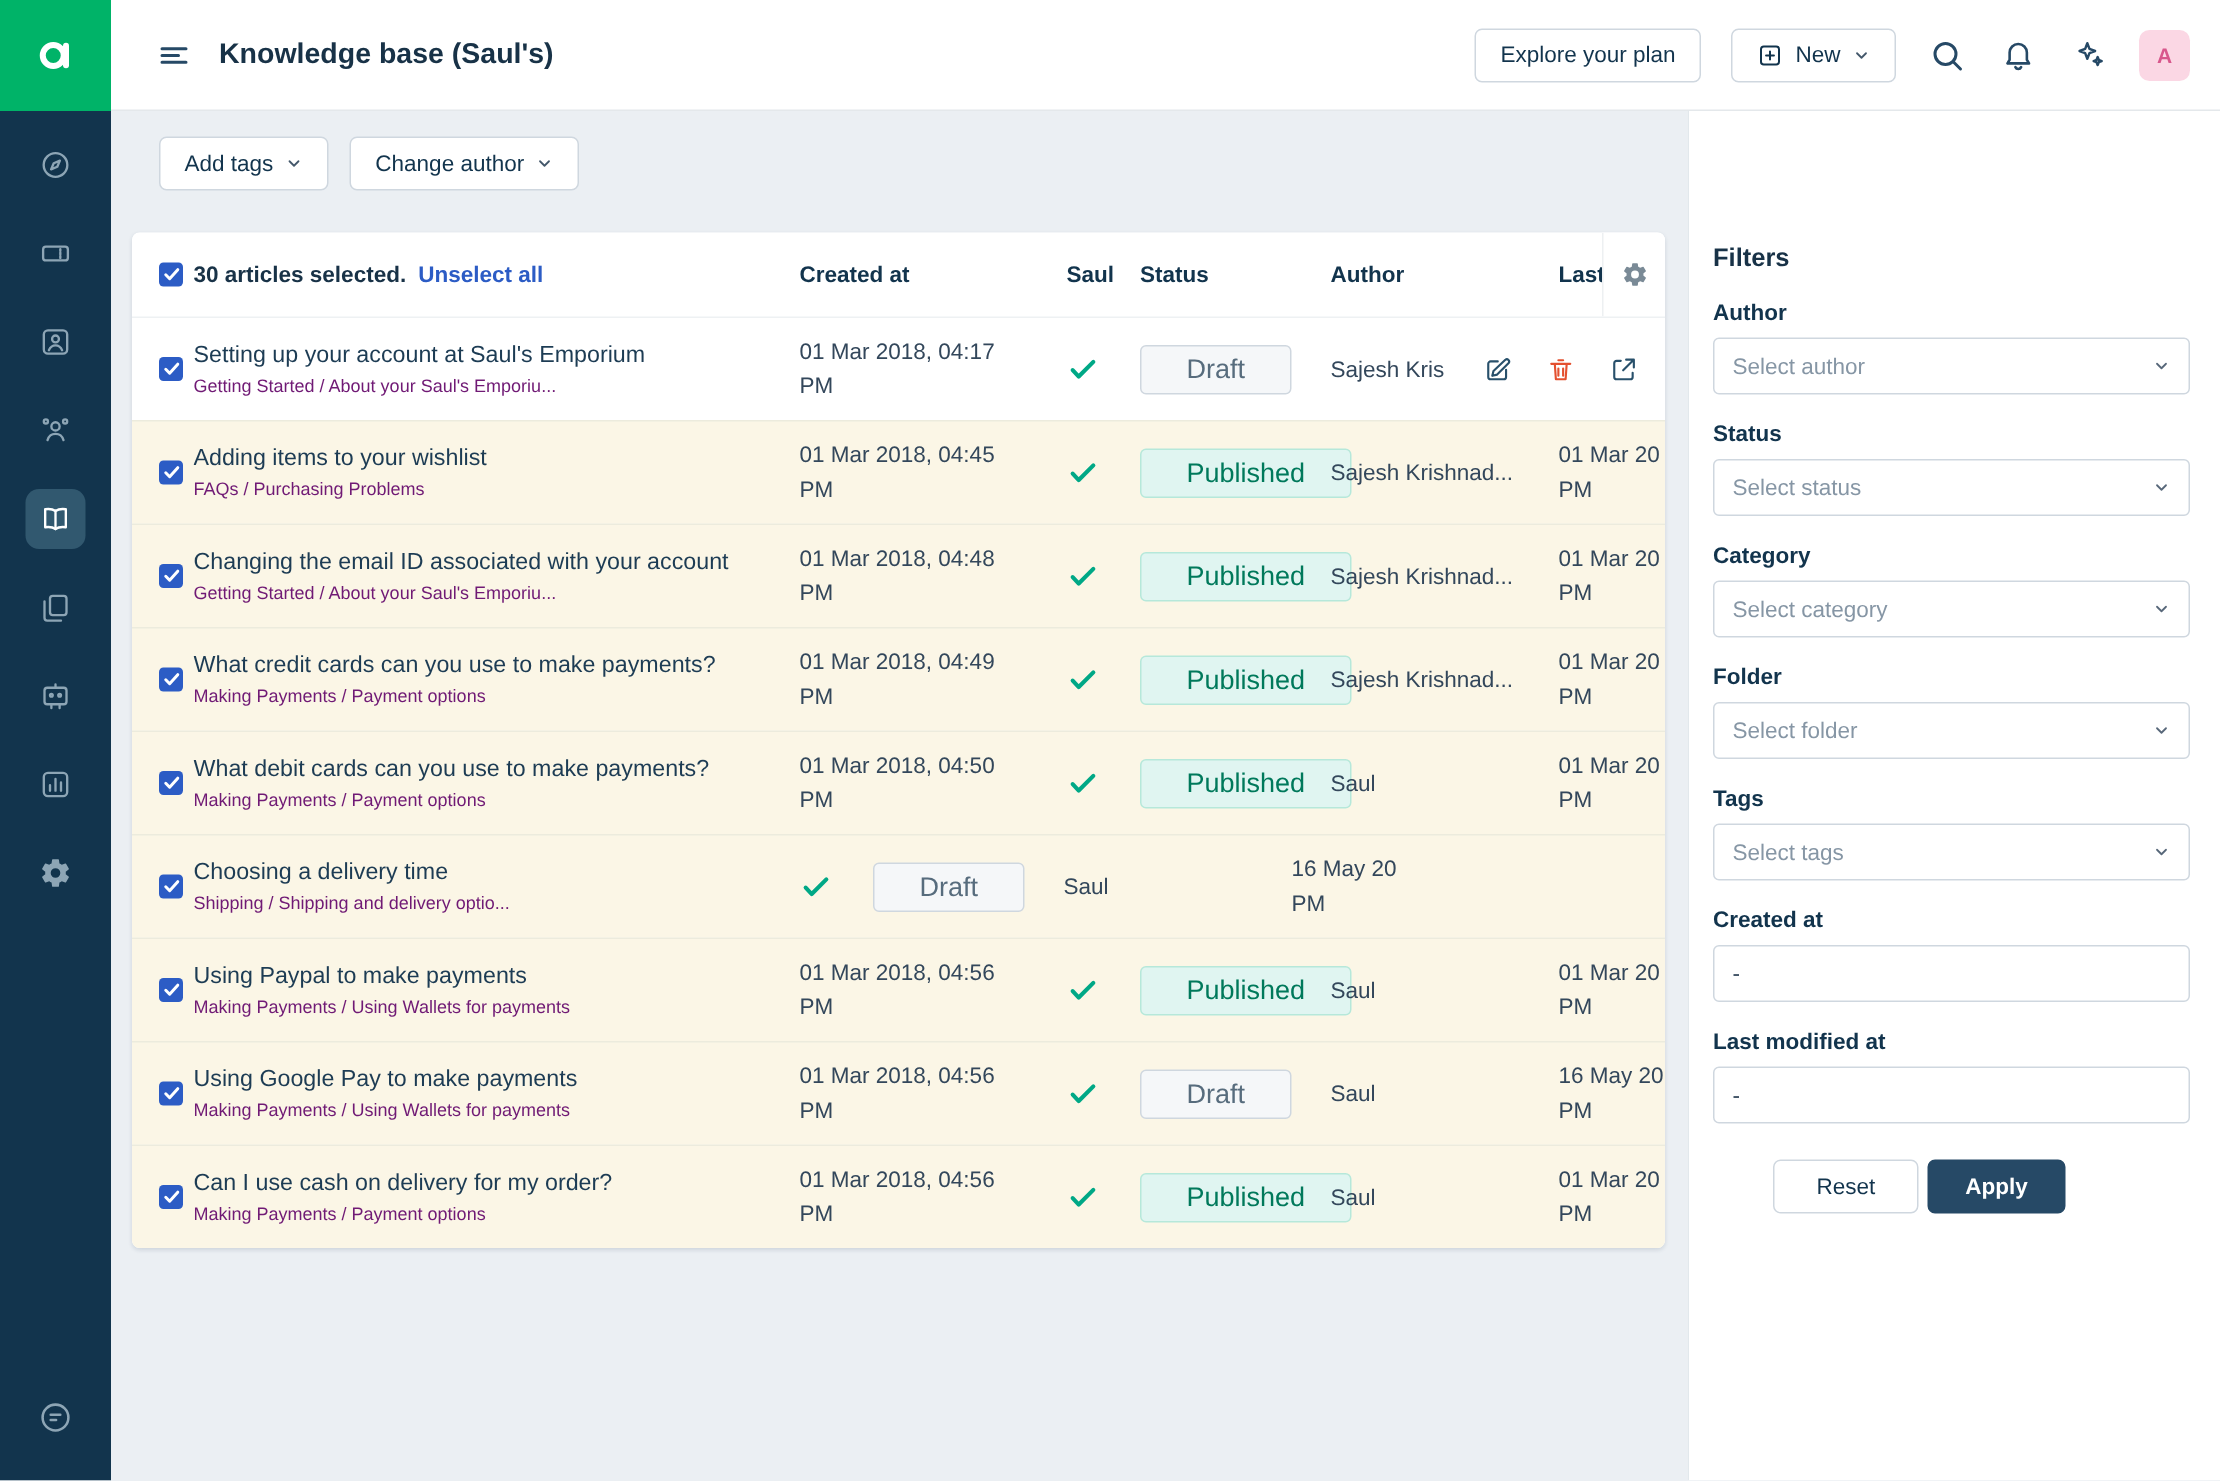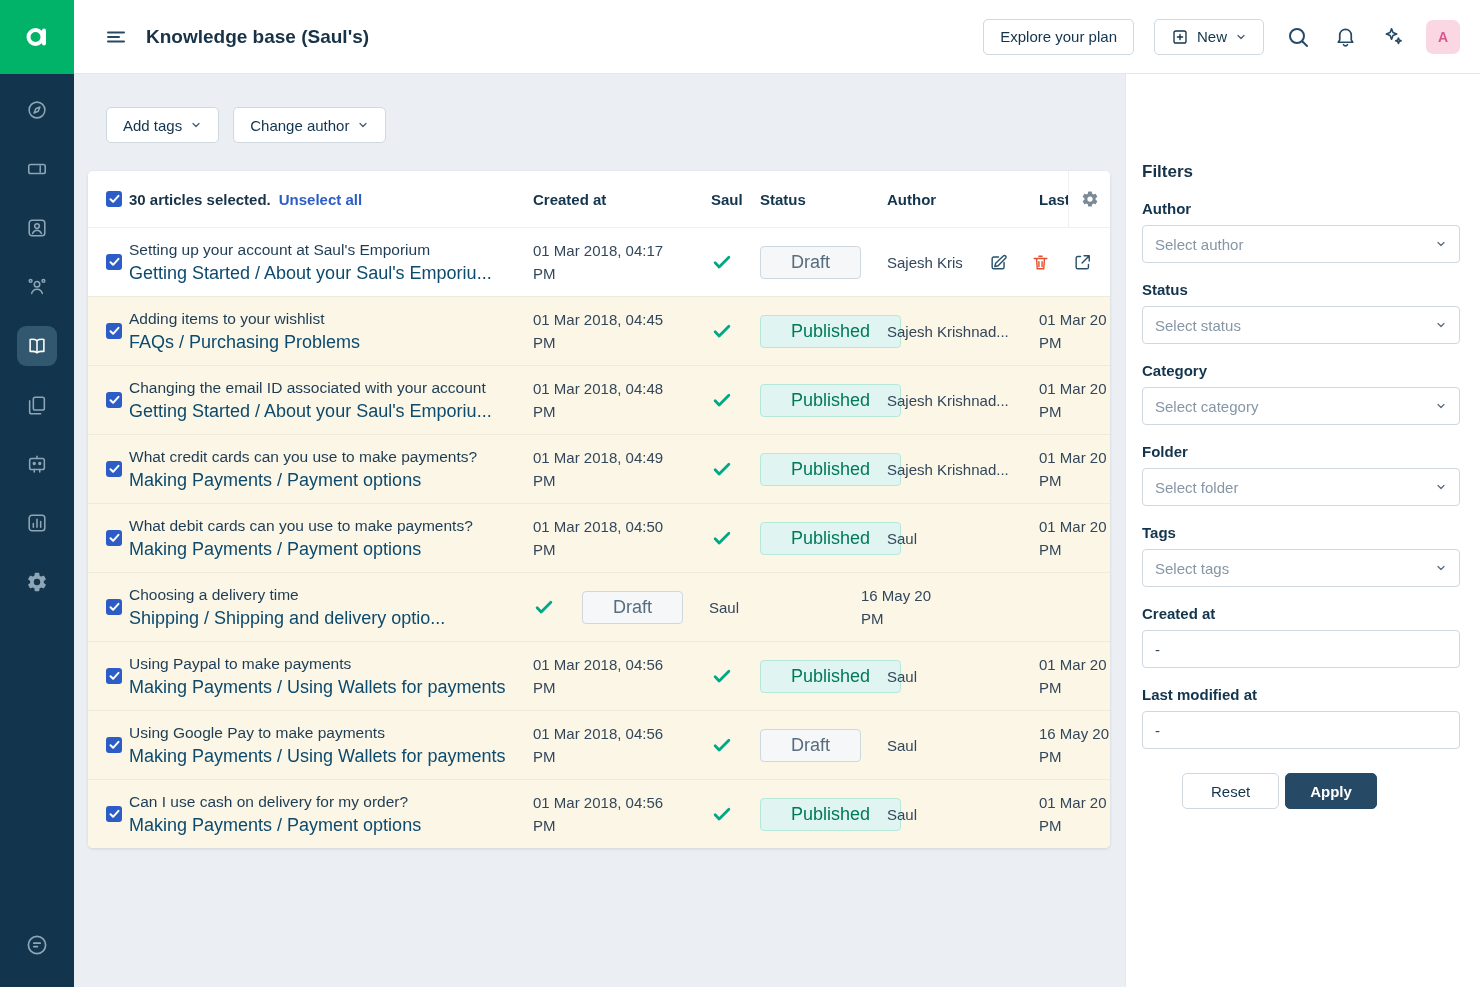--- a/index.html
+++ b/index.html
@@ -26,21 +26,21 @@
   .menu-btn { background: none; border: none; padding: 0; margin-right: 18px; color: #264966; cursor: pointer; display: flex; }
   .page-title { font-size: 19px; font-weight: 700; margin: 0; color: #183247; }
   .topbar-right { margin-left: auto; display: flex; align-items: center; gap: 20px; }
   .btn { height: 36px; background: #fff; border: 1px solid #cfd7df; border-radius: 5px; font-size: 15px; font-weight: 500; color: #12344d; padding: 0 16px; display: inline-flex; align-items: center; gap: 8px; cursor: pointer; font-family: inherit; white-space: nowrap; }
   .btn .caret { color: #44586b; }
   .icon-btn { background: none; border: none; color: #264966; cursor: pointer; display: flex; padding: 2px; }
   .avatar { width: 34px; height: 34px; border-radius: 7px; background: #fbd7e4; color: #d8578c; font-size: 14px; font-weight: 700; display: flex; align-items: center; justify-content: center; cursor: pointer; }
 
   .body-row { flex: 1; display: flex; min-height: 0; }
   .content { flex: 1; min-width: 0; display: flex; flex-direction: column; }
-  .bulkbar { padding: 17px 0 0 32px; display: flex; gap: 14px; margin-top: 16px; }
+  .bulkbar { padding: 17px 0 0 32px; display: flex; gap: 14px; }
 
   
   .card { margin: 28px 15px 0 14px; background: #fff; border-radius: 5px; box-shadow: 0 1px 3px rgba(18,52,77,.14); overflow: hidden; }
   .thead { display: flex; align-items: center; height: 56px; position: relative; background: #fff; }
   .cell { flex: none; }
   .cell-check { width: 41px; padding-left: 18px; display: flex; align-items: center; }
   .cell-title { width: 404px; padding-right: 20px; }
   .cell-created { width: 178px; padding-right: 16px; }
   .cell-live { width: 49px; }
   .cell-status { width: 127px; }
@@ -50,21 +50,21 @@
   .sel-cell { display: flex; align-items: center; gap: 8px; }
   .sel-text { font-size: 15px; font-weight: 700; color: #183247; }
   .unselect-link { font-size: 15px; font-weight: 600; color: #2c5cc5; text-decoration: none; cursor: pointer; }
   .col-config { position: absolute; right: 0; top: 0; height: 100%; width: 42px; border: none; border-left: 1px solid #edf0f2; background: #fff; color: #7a8a96; display: flex; align-items: center; justify-content: center; cursor: pointer; }
 
   .checkbox { width: 16px; height: 16px; min-width: 16px; border-radius: 3px; background: #2c5cc5; display: inline-flex; align-items: center; justify-content: center; cursor: pointer; }
 
   .trow { display: flex; align-items: center; height: 69px; background: #fbf6e6; border-top: 1px solid #ecebdd; position: relative; cursor: pointer; }
   .trow.hovered { background: #ffffff; border-top-color: #eef1f3; }
   .article-title { font-size: 15.5px; color: #1d3c54; margin-bottom: 4px; white-space: nowrap; overflow: hidden; }
-  .article-path { font-size: 18px; color: #0c4a6e; white-space: nowrap; overflow: hidden; }
+  .article-path { font-size: 12px; color: #701a75; white-space: nowrap; overflow: hidden; }
   .created-text { font-size: 15px; color: #33475b; max-width: 142px; line-height: 1.55; }
   .live-check { color: #00a886; display: block; }
   .badge { font-size: 18px; padding: 5px 30px; border-radius: 4px; border: 1px solid #cfd7df; color: #576c7d; background: #f5f7f9; display: inline-block; }
   .badge.published { color: #00795b; background: #e0f5f1; border-color: #b6e8da; }
   .badge.draft { color: #576c7d; background: #f5f7f9; border-color: #cfd7df; }
   .author-text { font-size: 15px; color: #33475b; white-space: nowrap; overflow: hidden; display: block; }
   .modified-text { font-size: 15px; color: #33475b; line-height: 1.55; }
   .row-actions { display: none; position: absolute; right: 18px; top: 0; height: 100%; align-items: center; gap: 23px; background: linear-gradient(90deg, rgba(255,255,255,0), #fff 14%); padding-left: 18px; }
   .trow.hovered .row-actions { display: flex; }
   .trow.hovered .modified-text { visibility: hidden; }

